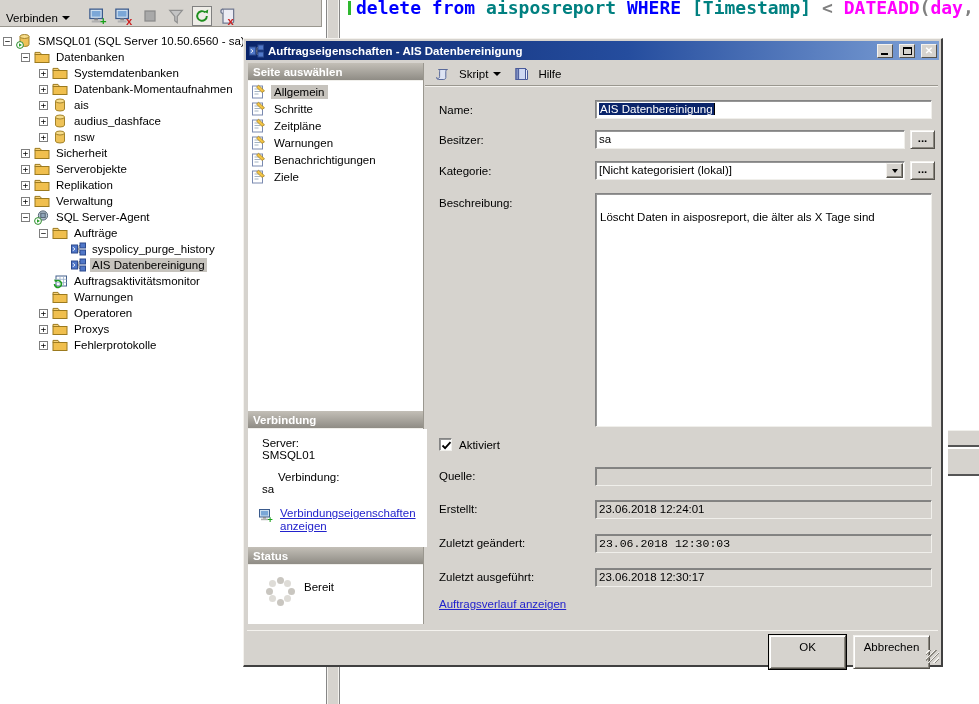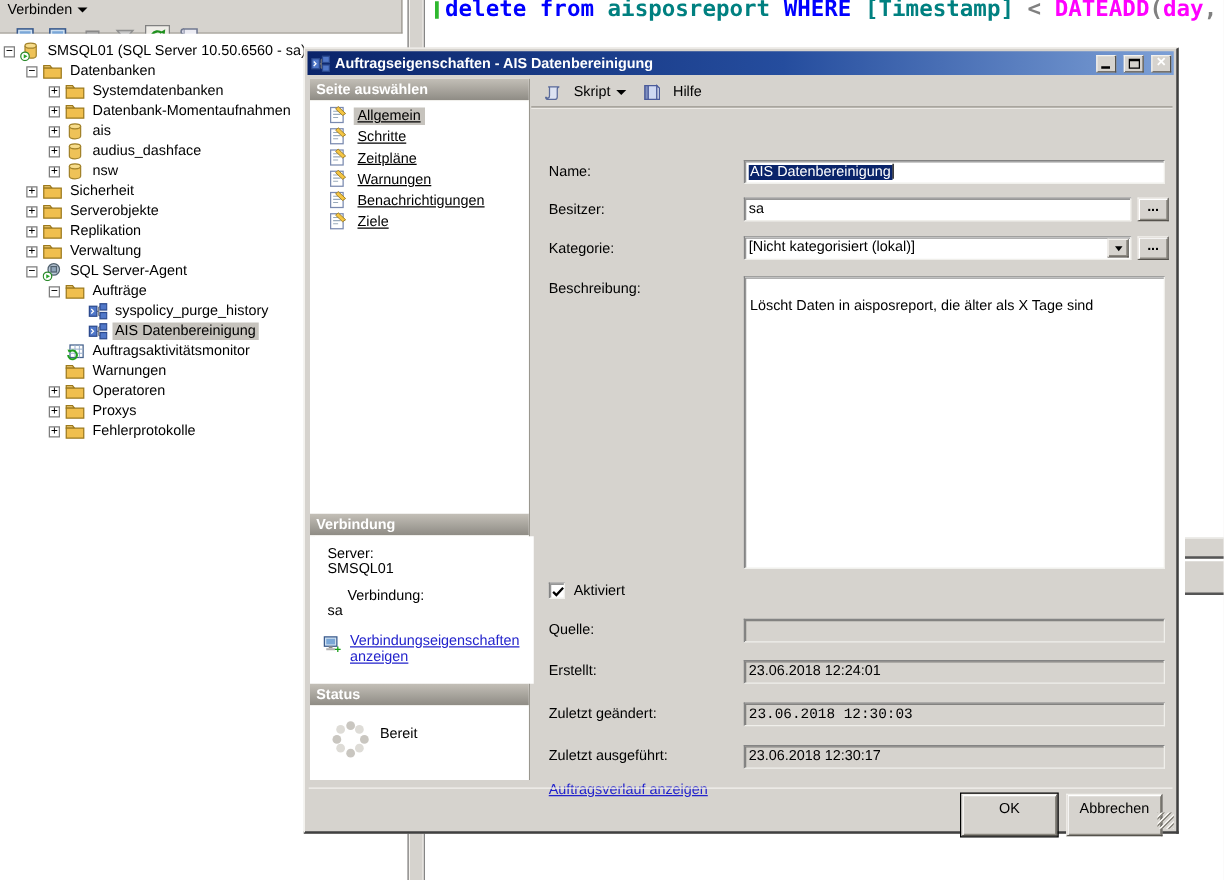--- a/index.html
+++ b/index.html
@@ -2,21 +2,21 @@
 <html><head>
 <meta charset="utf-8">
 <style>
   * { margin:0; padding:0; box-sizing:border-box; }
   html,body { width:979px; height:704px; overflow:hidden; }
   body { font-family:"Liberation Sans", sans-serif; font-size:11.5px; color:#000; background:#fff; position:relative; }
   .abs { position:absolute; }
 
   
   #oe-toolbar { left:0; top:0; width:322px; height:27px; background:#d6d3ce;
-    border-bottom:1px solid #9a978f; border-right:1px solid #9a978f; display:flex; align-items:flex-start; gap:4px; padding:0 2px;flex-direction:column; }
+    border-bottom:1px solid #9a978f; border-right:1px solid #9a978f; display:flex; align-items:flex-end; gap:4px; padding:0 2px; }
   #oe-toolbar .connect { display:flex; align-items:center; gap:4px; padding:2px 4px; }
   .tb-ico { width:20px; height:20px; display:flex; align-items:center; justify-content:center; }
   .tb-ico.framed { border:1px solid #808080; background:#efede8; }
   .caret-down { width:0; height:0; border-left:4px solid transparent; border-right:4px solid transparent; border-top:4px solid #000; display:inline-block; }
 
   #tree { left:0; top:27px; width:326px; height:677px; background:#fff; padding-top:6px; overflow:hidden; }
   .trow { height:16px; display:flex; align-items:center; white-space:nowrap; }
   .t-exp { width:9px; height:9px; border:1px solid #7e7e7e; background:#fff; font-size:9px; line-height:7px; text-align:center;
     font-family:"DejaVu Sans Mono",monospace; flex:0 0 9px; margin-right:4px; }
   .t-spc { width:13px; flex:0 0 13px; }
@@ -52,41 +52,41 @@
   .winbtn .g-min { position:absolute; left:3px; bottom:2px; width:7px; height:2px; background:#000; }
   .winbtn .g-max { position:absolute; left:3px; top:2px; width:9px; height:8px; border:1px solid #000; border-top-width:2px; }
   .winbtn .g-x { position:absolute; left:0; top:0; width:100%; height:100%; font-size:10px; font-weight:bold; line-height:12px; text-align:center; }
   #dlg-title .spring { flex:1; }
 
   .panel-hdr { color:#fff; font-weight:bold; height:18px; line-height:18px; padding-left:5px;
     background:linear-gradient(to bottom,#c3bfb7,#8f8c85); border-bottom:1px solid #f0efeb; }
 
   #dlg-left { left:4px; top:24px; width:176px; height:561px; background:#fff; border-right:1px solid #9a978f; }
   #pages { position:absolute; left:0; top:18px; width:100%; height:330px; background:#fff; padding-top:2px; }
-  .prow { height:17px; display:flex; align-items:flex-end; padding-left:14px;text-decoration:underline; }
+  .prow { height:17px; display:flex; align-items:center; padding-left:2px; }
   .prow .t-ico { margin-right:5px; }
   .prow .p-lbl { padding:1px 3px; }
   .prow .p-lbl.sel { background:#c6c3bd; }
   #conn-hdr { position:absolute; left:0; top:348px; width:100%; }
   #conn-body { position:absolute; left:4px; top:366px; width:100%; height:118px; background:#fff; padding:8px 4px 0 10px; }
   #conn-body .cap { margin-top:10px;margin-left:16px; }
   #status-hdr { position:absolute; left:0; top:484px; width:100%; }
   #status-body { position:absolute; left:0; top:502px; width:100%; height:59px; background:#fff; }
   .link { color:#2222cc; text-decoration:underline; cursor:pointer; }
   #conn-link { position:absolute; left:28px; top:78px; width:138px; line-height:13px; }
   #conn-link-ico { position:absolute; left:6px; top:78px; width:16px; height:16px; }
   #spinner { position:absolute; left:16px; top:10px; width:32px; height:32px; }
   #spinner i { position:absolute; width:7px; height:7px; border-radius:50%; background:#d2d0cb; }
   #status-text { position:absolute; left:56px; top:16px; }
 
   #dlg-toolbar { left:181px; top:24px; right:3px; height:23px; display:flex; align-items:center; gap:6px; padding-left:6px;
     border-bottom:1px solid #9a978f; box-shadow:0 1px 0 #f4f2ee; }
   #dlg-toolbar .dd { display:flex; align-items:center; gap:5px; padding:1px 3px; }
 
-  #dlg-content { left:181px; top:47px; width:516px; height:541px;margin-top:28px; }
+  #dlg-content { left:181px; top:47px; width:516px; height:541px; }
   .flabel { position:absolute; left:14px; }
   .field { position:absolute; background:#fff; border:1px solid; border-color:#848484 #f0efeb #f0efeb #848484;
     box-shadow: inset 1px 1px 0 rgba(64,64,64,.55); height:19px; padding:2px 3px; white-space:nowrap; overflow:hidden; }
   .field.gray { background:#d6d3ce; }
   .sel-navy { background:#0a246a; color:#fff; padding:0 1px; }
   .caret { display:inline-block; width:1px; height:12px; background:#000; vertical-align:-2px; }
   .dots-btn { position:absolute; width:25px; height:19px; background:#d6d3ce; border:1px solid; text-align:center;
     border-color:#f4f2ee #55524c #55524c #f4f2ee; box-shadow: inset 1px 1px 0 #fff, inset -1px -1px 0 #8a877f;
     font-weight:bold; line-height:14px; }
   .combo-arrow { position:absolute; right:1px; top:1px; width:17px; height:15px; background:#d6d3ce; border:1px solid;

